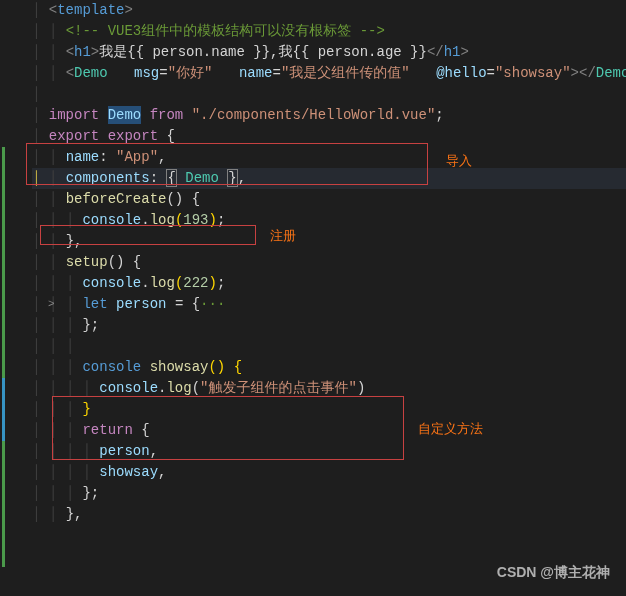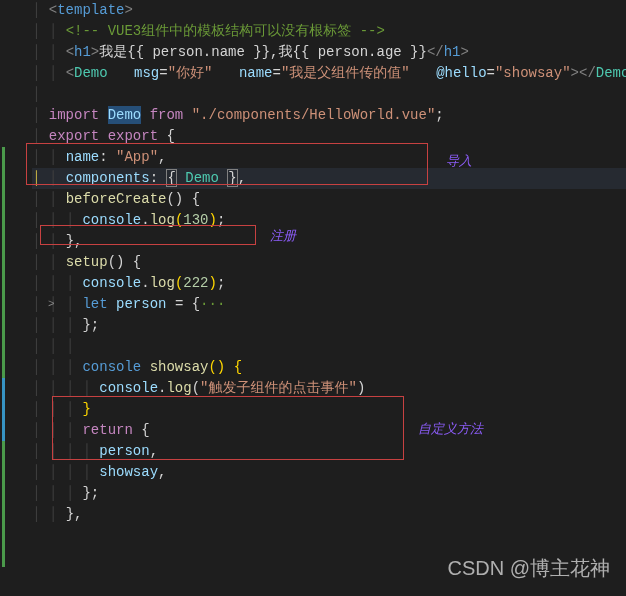--- a/index.html
+++ b/index.html
@@ -58,32 +58,32 @@
     line-height: 17px;
     height: 18px;
   }
   .box-red {
     position: absolute;
     border: 1px solid #c74141;
     pointer-events: none;
   }
   .annot {
     position: absolute;
-    color: #8b5cf6;
+    color: #f97316;
     font-size: 13px;
-    font-style: italic;
   }
   .watermark {
     position: absolute;
     right: 16px;
     bottom: 14px;
     color: #c9c9c9;
-    font-size: 20px;
+    font-size: 14px;
     font-family: sans-serif;
     opacity: 0.85;
+    font-weight: bold;
   }
   .green-bar {
     position: absolute;
     left: 2px;
     width: 3px;
     background: #4b9a4b;
   }
   .cyan-bar {
     position: absolute;
     left: 2px;
@@ -102,21 +102,21 @@
 <div class="line"><span class="guide">│ </span><span class="brkt">&lt;</span><span class="tag">template</span><span class="brkt">&gt;</span></div>
 <div class="line"><span class="guide">│ </span><span class="guide">│ </span><span class="comment">&lt;!-- VUE3组件中的模板结构可以没有根标签 --&gt;</span></div>
 <div class="line"><span class="guide">│ </span><span class="guide">│ </span><span class="brkt">&lt;</span><span class="tag">h1</span><span class="brkt">&gt;</span><span>我是</span><span>{{ person.name }}</span><span>,我</span><span>{{ person.age }}</span><span class="brkt">&lt;/</span><span class="tag">h1</span><span class="brkt">&gt;</span></div>
 <div class="line"><span class="guide">│ </span><span class="guide">│ </span><span class="brkt">&lt;</span><span class="class-name">Demo</span> <span class="attr">msg</span><span>=</span><span class="string">"你好"</span> <span class="attr">name</span><span>=</span><span class="string">"我是父组件传的值"</span> <span class="attr">@hello</span><span>=</span><span class="string">"showsay"</span><span class="brkt">&gt;&lt;/</span><span class="class-name">Demo</span><span class="brkt">&gt;</span></div>
 <div class="line"><span class="guide">│</span></div>
 <div class="line"><span class="guide">│ </span><span class="kw-pink">import</span> <span class="selection"><span class="ident">Demo</span></span> <span class="kw-pink">from</span> <span class="string">"./components/HelloWorld.vue"</span><span>;</span></div>
 <div class="line"><span class="guide">│ </span><span class="kw-pink">export</span> <span class="kw-pink">export</span> <span class="punct">{</span></div>
 <div class="line"><span class="guide">│ </span><span class="guide">│ </span><span class="prop">name</span><span>:</span> <span class="string">"App"</span><span>,</span></div>
 <div class="line active-line"><span class="guide0">│ </span><span class="guide">│ </span><span class="prop">components</span><span>:</span> <span class="cursor-box"><span class="punct">{</span></span> <span class="class-name">Demo</span> <span class="cursor-box"><span class="punct">}</span></span><span>,</span></div>
 <div class="line"><span class="guide">│ </span><span class="guide">│ </span><span class="func">beforeCreate</span><span class="punct">()</span> <span class="punct">{</span></div>
-<div class="line"><span class="guide">│ </span><span class="guide">│ </span><span class="guide">│ </span><span class="prop">console</span><span>.</span><span class="func">log</span><span class="yellow">(</span><span class="num">130</span><span class="yellow">)</span><span>;</span></div>
+<div class="line"><span class="guide">│ </span><span class="guide">│ </span><span class="guide">│ </span><span class="prop">console</span><span>.</span><span class="func">log</span><span class="yellow">(</span><span class="num">193</span><span class="yellow">)</span><span>;</span></div>
 <div class="line"><span class="guide">│ </span><span class="guide">│ </span><span class="punct">},</span></div>
 <div class="line"><span class="guide">│ </span><span class="guide">│ </span><span class="func">setup</span><span class="punct">()</span> <span class="punct">{</span></div>
 <div class="line"><span class="guide">│ </span><span class="guide">│ </span><span class="guide">│ </span><span class="prop">console</span><span>.</span><span class="func">log</span><span class="yellow">(</span><span class="num">222</span><span class="yellow">)</span><span>;</span></div>
 <div class="line"><span class="fold">&gt;</span><span class="guide">│ </span><span class="guide">│ </span><span class="guide">│ </span><span class="tag">let</span> <span class="ident">person</span> <span>=</span> <span class="punct">{</span><span class="comment">···</span></div>
 <div class="line"><span class="guide">│ </span><span class="guide">│ </span><span class="guide">│ </span><span class="punct">};</span></div>
 <div class="line"><span class="guide">│ </span><span class="guide">│ </span><span class="guide">│ </span></div>
 <div class="line"><span class="guide">│ </span><span class="guide">│ </span><span class="guide">│ </span><span class="tag">console</span> <span class="func">showsay</span><span class="yellow">()</span> <span class="yellow">{</span></div>
 <div class="line"><span class="guide">│ </span><span class="guide">│ </span><span class="guide">│ </span><span class="guide">│ </span><span class="prop">console</span><span>.</span><span class="func">log</span><span class="punct">(</span><span class="string">"触发子组件的点击事件"</span><span class="punct">)</span></div>
 <div class="line"><span class="guide">│ </span><span class="guide">│ </span><span class="guide">│ </span><span class="yellow">}</span></div>
 <div class="line"><span class="guide">│ </span><span class="guide">│ </span><span class="guide">│ </span><span class="kw-pink">return</span> <span class="punct">{</span></div>

